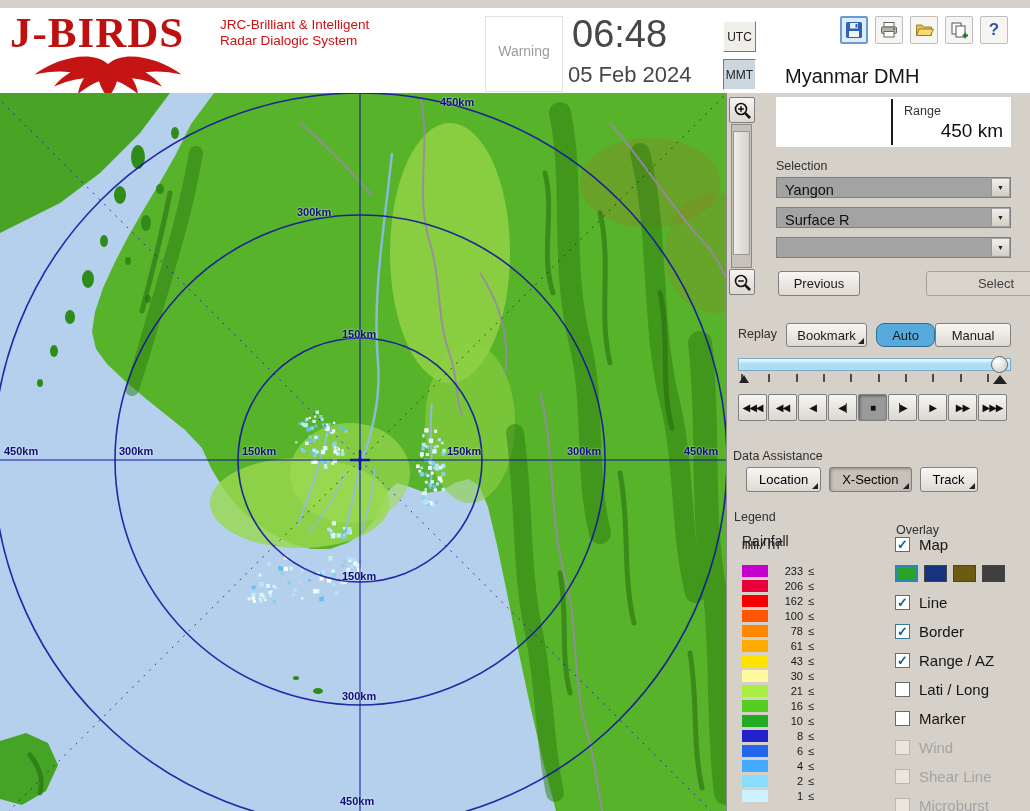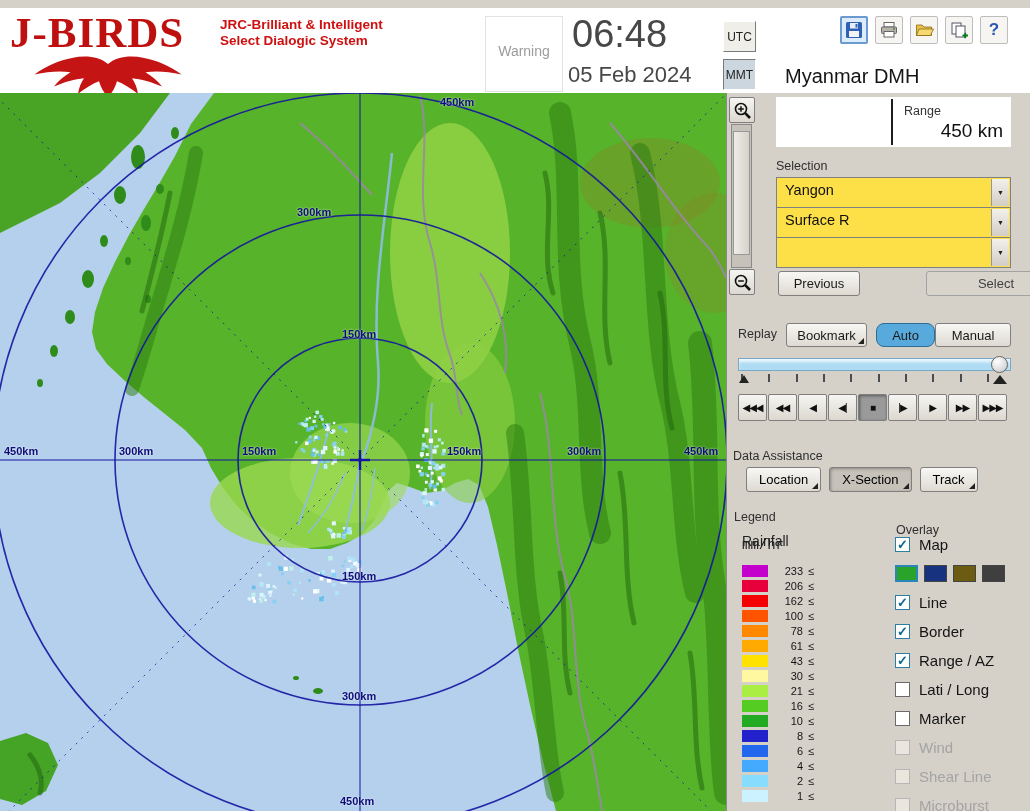--- a/index.html
+++ b/index.html
@@ -5,21 +5,21 @@
   html,body{margin:0;padding:0;}
   body{width:1030px;height:811px;position:relative;overflow:hidden;background:#d5d1c9;
        font-family:"Liberation Sans",sans-serif;}
   button{font-family:inherit;cursor:pointer;}
 
   
   .header{position:absolute;left:0;top:0;width:1030px;height:93px;background:#fff;
           border-bottom:1px solid #8f8f8f;box-sizing:border-box;margin-top:8px;}
   .logo-title{position:absolute;left:10px;top:0px;font-family:"Liberation Serif",serif;
               font-weight:bold;font-size:43px;color:#bf1010;letter-spacing:1px;}
-  .logo-tag{position:absolute;left:220px;top:9px;color:#cf1010;font-weight:bold;
+  .logo-tag{position:absolute;left:220px;top:9px;color:#cf1010;font-weight:normal;
             font-size:13.5px;line-height:16px;white-space:nowrap;}
   .eagle{position:absolute;left:8px;top:47px;}
   .warnbox{position:absolute;left:485px;top:8px;width:76px;height:74px;background:#fff;
            border:1px solid #e3e3e3;display:flex;justify-content:center;}
   .warnbox span{color:#9c9c9c;font-size:14px;margin-top:26px;}
   .clock-time{position:absolute;left:572px;top:5px;font-size:38px;color:#474747;}
   .clock-date{position:absolute;left:568px;top:54px;font-size:22px;color:#474747;}
   .tzbtn{position:absolute;left:723px;width:33px;height:31px;font-size:12px;color:#222;padding:0;
          border:1px solid;border-color:#fff #7a7a7a #7a7a7a #fff;background:#f0eee8;}
   #tz-utc{top:13px;}
@@ -48,21 +48,21 @@
              border:1px solid #8a8a8a;box-sizing:border-box;}
   .zoomthumb{position:absolute;left:1px;top:6px;width:17px;height:124px;background:linear-gradient(90deg,#efede8,#d6d2ca);
              border:1px solid #979797;box-sizing:border-box;}
 
   .rangebox{position:absolute;left:49px;top:4px;width:235px;height:50px;background:#fff;}
   .range-divider{position:absolute;left:115px;top:2px;bottom:2px;width:2px;background:#1c1c1c;}
   .range-label{position:absolute;left:128px;top:7px;font-size:12.5px;color:#333;}
   .range-value{position:absolute;right:8px;top:23px;font-size:19px;color:#101010;}
 
   .sel-label{left:49px;top:66px;}
-  .dd{position:absolute;left:49px;width:235px;height:31px;background:#fde047;border:1px solid #808080;box-sizing:border-box;}
+  .dd{position:absolute;left:49px;width:235px;height:21px;background:#a3a3a3;border:1px solid #808080;box-sizing:border-box;}
   #dd1{top:84px;} #dd2{top:114px;} #dd3{top:144px;}
   .dd-val{position:absolute;left:8px;top:4px;font-size:14.5px;color:#101010;}
   .dd-arrow{position:absolute;right:1px;top:1px;bottom:1px;width:17px;background:linear-gradient(#f2f0ea,#d2cec6);
             border-left:1px solid #979797;display:flex;align-items:center;justify-content:center;
             font-size:7px;color:#222;}
 
   .btn{position:absolute;height:25px;border:1px solid #7f7f7f;background:linear-gradient(#f8f7f4,#dedad2);
        border-radius:3px;font-size:13px;color:#1a1a1a;padding:0;box-sizing:border-box;}
   .btn-prev{left:51px;top:178px;width:82px;}
   .btn-select{left:199px;top:178px;width:108px;color:#404040;background:#d8d4cc;border-color:#a2a2a2;padding-left:32px;}
@@ -119,21 +119,21 @@
 </style>
 </head>
 <body>
 
 <div class="app">
 
   <header class="header">
     <div class="logo-title">J-BIRDS</div>
     <div class="logo-tag">
       <div>JRC-Brilliant &amp; Intelligent</div>
-      <div>Select  Dialogic  System</div>
+      <div>Radar  Dialogic  System</div>
     </div>
     <svg class="eagle" width="200" height="42" viewBox="0 0 200 56">
       <path fill="#c41414" d="M100,12 C88,2 70,0 52,4 C36,7 18,14 2,26 C20,22 36,21 50,23 C42,28 34,34 28,42 C42,36 56,32 68,31 C64,37 61,44 60,52 C70,44 80,38 88,35 C90,42 94,50 100,56 C106,50 110,42 112,35 C120,38 130,44 140,52 C139,44 136,37 132,31 C144,32 158,36 172,42 C166,34 158,28 150,23 C164,21 180,22 198,26 C182,14 164,7 148,4 C130,0 112,2 100,12 Z"></path>
     </svg>
 
     <div class="warnbox">
       <span>Warning</span>
     </div>
 
     <div class="clock-time">06:48</div>

